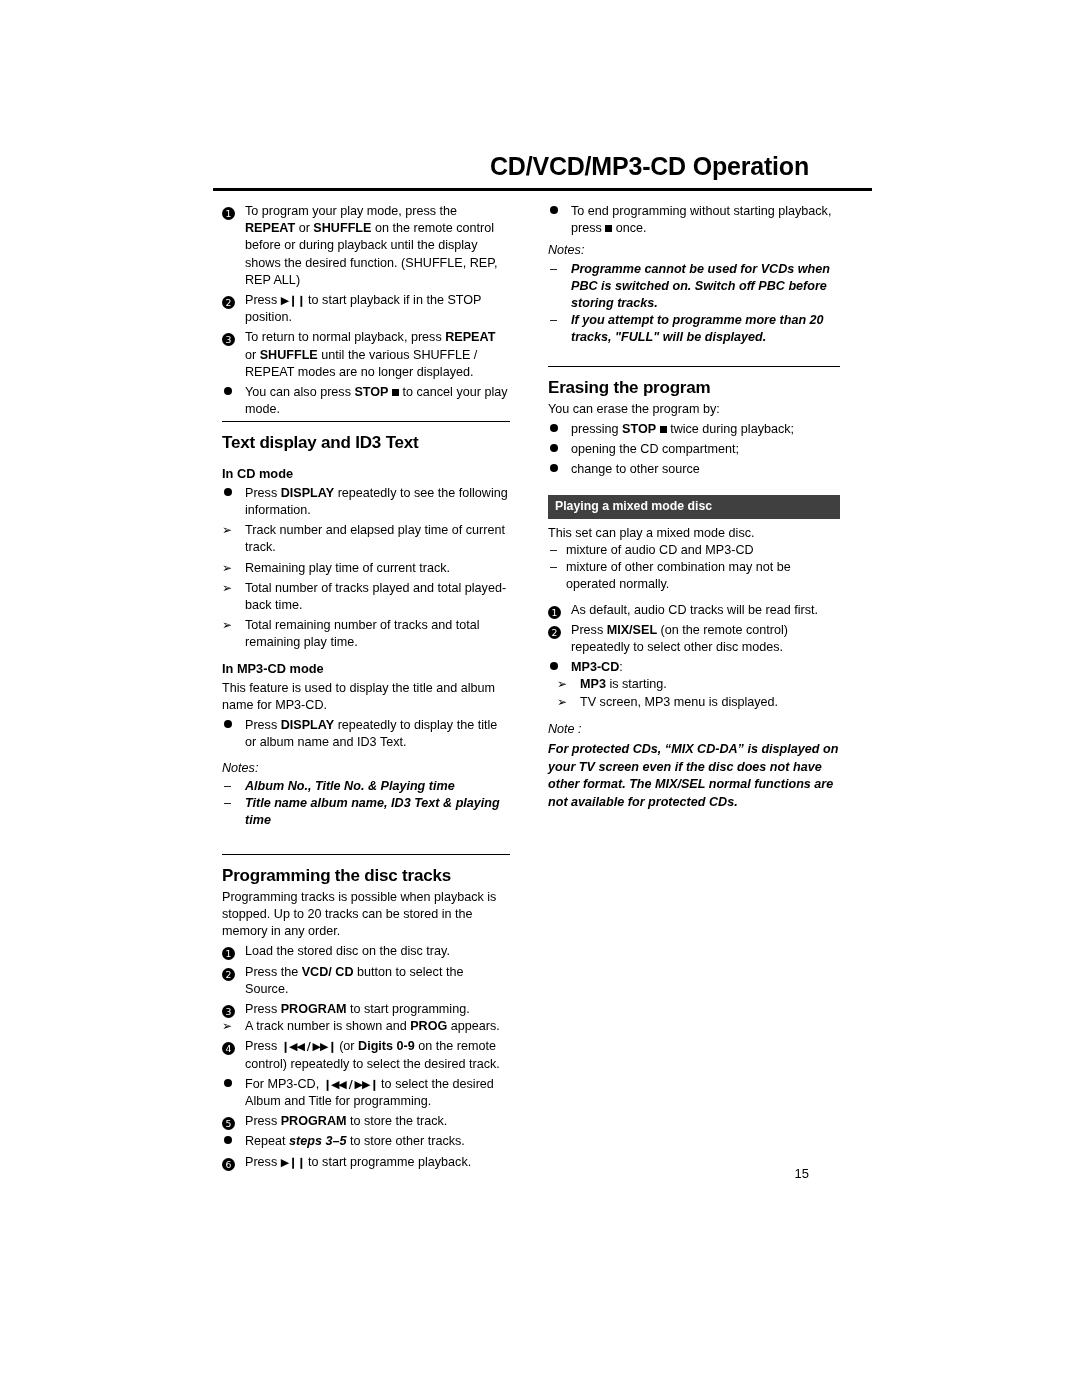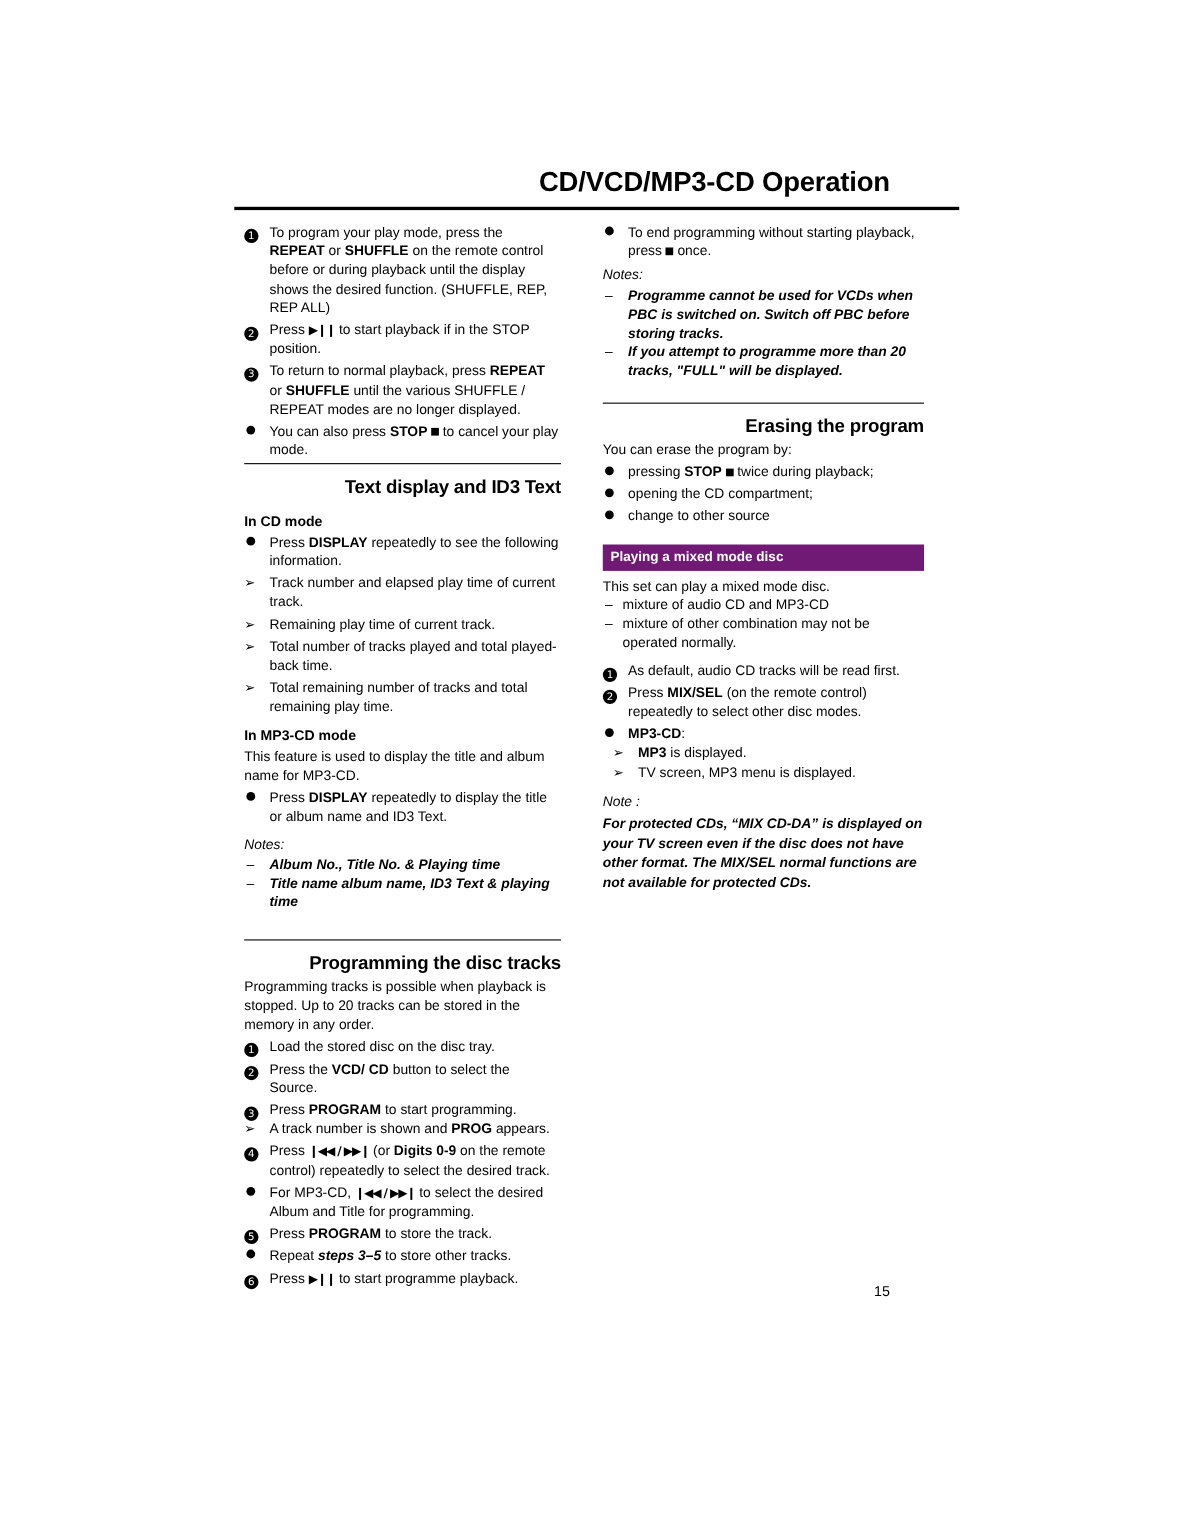--- a/index.html
+++ b/index.html
@@ -133,42 +133,41 @@
     font-family: "DejaVu Sans", sans-serif;
     font-size: 11px;
     letter-spacing: -1px;
   }
   h2.sec {
     font-size: 17px;
     font-weight: bold;
     margin: 0;
     padding: 0 0 5px 0;
     letter-spacing: -0.2px;
-    text-align: right;
   }
   .sec-wrap { }
   .sec-rule-top {
     width: 100%;
     height: 1px;
     background: #000;
     margin-bottom: 12px;
   }
   .subhead {
     font-weight: bold;
     font-size: 12.8px;
     margin: 8px 0 3px 0;
   }
   .notes-label {
     font-style: italic;
     margin-top: 8px;
     margin-bottom: 1px;
   }
   .ital { font-style: italic; }
   .bar-head {
-    background: #701a75;
+    background: #404040;
     color: #ffffff;
     font-weight: bold;
     font-size: 12.3px;
     padding: 3px 6px 4px 7px;
     margin-bottom: 6px;
   }
   .pagenum {
     position: absolute;
     right: 63px;
     top: 1140px;
@@ -373,21 +372,21 @@
         <span class="marker"><span class="num">2</span></span>
         <span><span>Press </span><b>MIX/SEL</b><span> (on the remote control) repeatedly to select other disc modes.</span></span>
       </div>
 
       <div class="row tight">
         <span class="marker"><span class="dot"></span></span>
         <span><b>MP3-CD</b><span>:</span></span>
       </div>
       <div class="row tight" style="padding-left:32px;">
         <span class="arrow" style="left:9px;">➢</span>
-        <span><b>MP3</b><span> is displayed.</span></span>
+        <span><b>MP3</b><span> is starting.</span></span>
       </div>
       <div class="row" style="padding-left:32px;">
         <span class="arrow" style="left:9px;">➢</span>
         <span>TV screen, MP3 menu is displayed.</span>
       </div>
 
       <div class="notes-label" style="margin-top:10px;">Note :</div>
       <div class="ital b" style="margin-top:3px; line-height:17.6px;">For protected CDs, “MIX CD-DA” is displayed on your TV screen even if the disc does not have other format. The MIX/SEL normal functions are not available for protected CDs.</div>
     </div>
 

